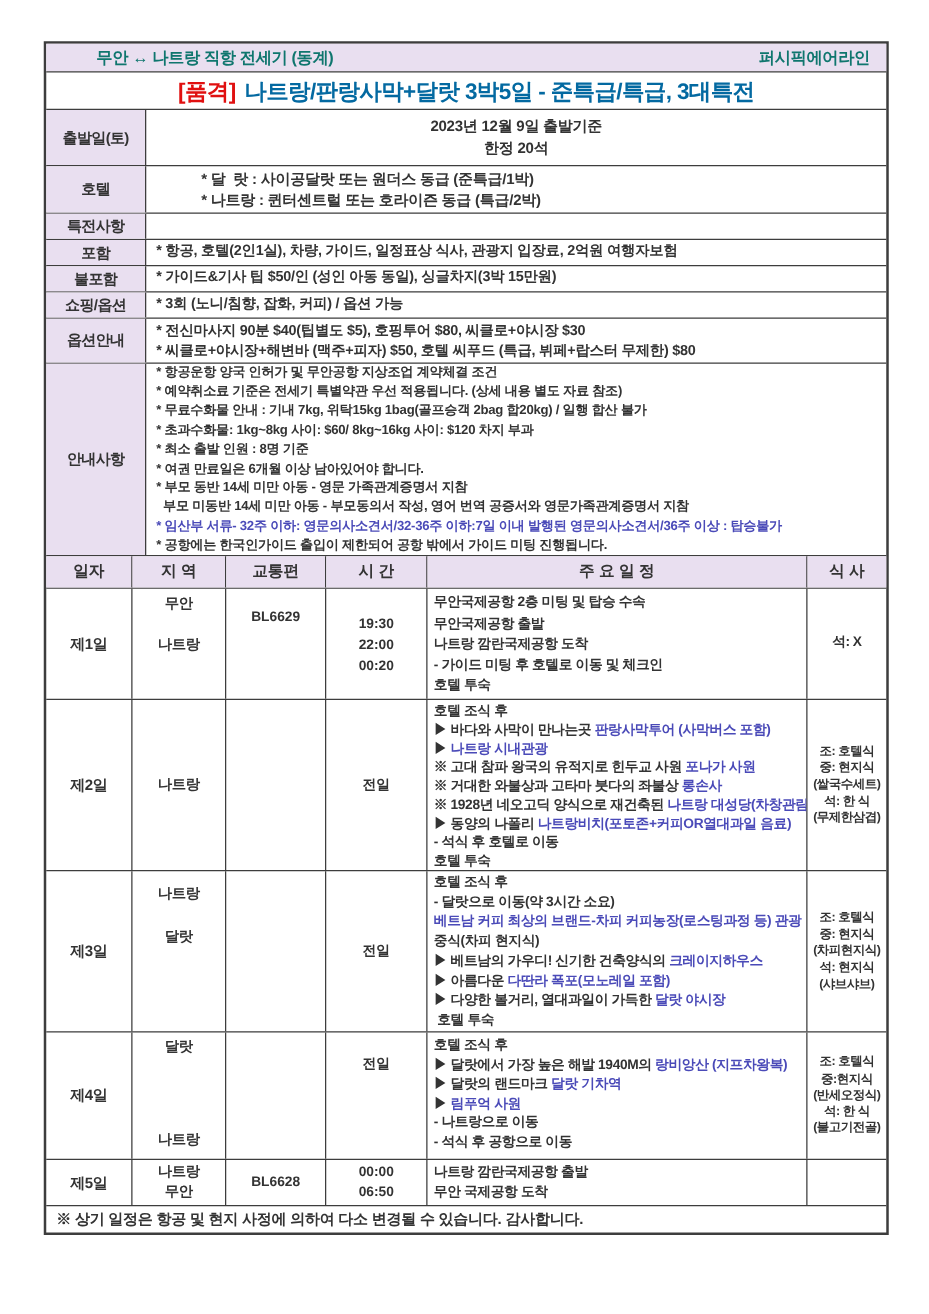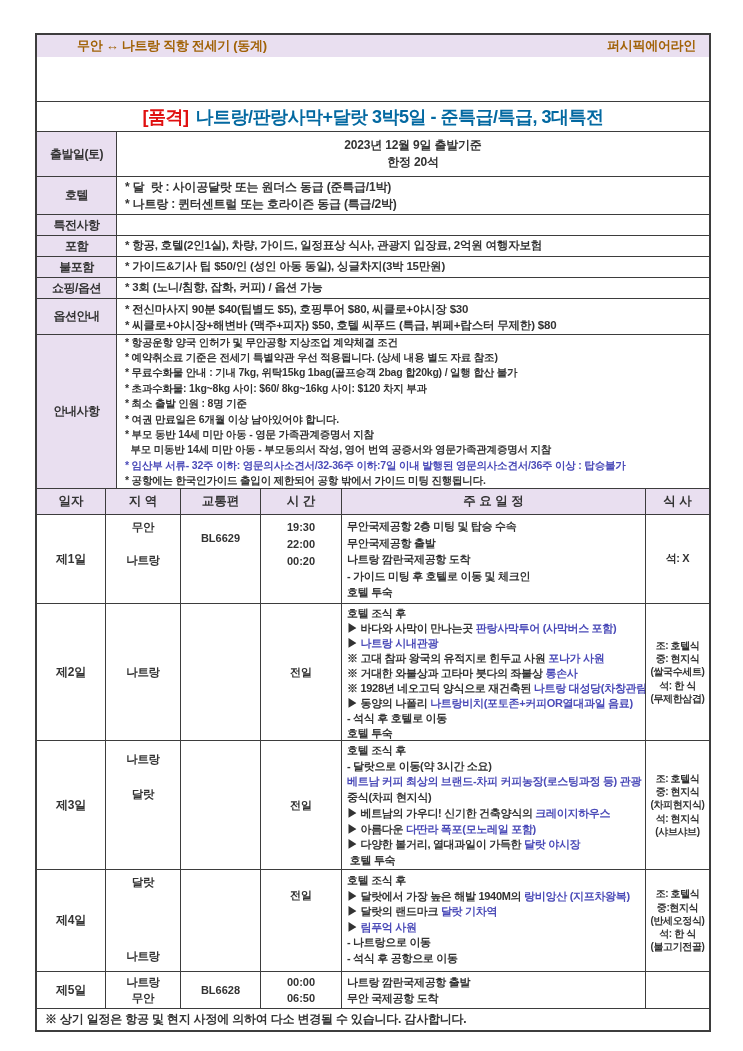--- a/index.html
+++ b/index.html
@@ -4,34 +4,34 @@
 <style>
   * { margin:0; padding:0; box-sizing:border-box; }
   html,body { background:#ffffff; }
   body {
     width:743px; height:1051px; position:relative;
     font-family:"Liberation Sans", sans-serif;
     font-weight:bold; color:#333333;
   }
   .doc { position:absolute; left:35px; top:33px; width:676px; border:2px solid #3d3d3d; background:#ffffff; }
   .row, .irow, .drow { display:flex; border-top:1px solid #3d3d3d; }
-  .route-row { border-top:none; height:22px; background:#e9dff0; align-items:center; justify-content:space-between; padding:0 13px 0 40px; font-size:13px; letter-spacing:-0.3px; color:#a16207; }
-  .title-row { height:30px; align-items:center; justify-content:center; gap:7px; font-size:18px; letter-spacing:-0.5px;margin-top:44px; }
+  .route-row { border-top:none; height:22px; background:#e9dff0; align-items:center; justify-content:space-between; padding:0 13px 0 40px; font-size:13px; letter-spacing:-0.3px; color:#0f766e; }
+  .title-row { height:30px; align-items:center; justify-content:center; gap:7px; font-size:18px; letter-spacing:-0.5px; }
   .t-red { color:#e01010; }
   .t-blue { color:#4a4ab8; }
   .title-main { color:#0369a1; }
 
   
   .ilabel { width:80px; background:#e9dff0; display:flex; align-items:center; justify-content:center; border-right:1px solid #3d3d3d; font-size:12px; letter-spacing:-0.5px; text-align:center; flex:none; }
   .icontent { flex:1; display:flex; flex-direction:column; justify-content:center; padding:1px 6px 1px 8px; font-size:11.5px; }
   .icontent.center { align-items:center; padding:1px; }
   .iline { white-space:pre; line-height:15.5px; letter-spacing:-0.2px; }
   .irow-0 { height:45px; } .irow-0 .iline { line-height:17px; font-size:12px; }
   .irow-1 { height:28px; } .irow-1 .iline { font-size:14px; }
-  .irow-2 { height:38px; } .irow-2 .iline { line-height:17px; font-size:12px; }
+  .irow-2 { height:38px;gap:36px; } .irow-2 .iline { line-height:17px; font-size:12px; }
   .irow-3, .irow-4, .irow-5, .irow-6 { height:21px; }
   .irow-3 .iline { font-size:12px; }
   .irow-7 { height:36px; } .irow-7 .iline { line-height:16px; }
   .irow-8 { height:154px; } .irow-8 .iline { line-height:15.35px; font-size:10.5px; }
 
   
   .itin-header { height:26px; }
   .hcell { background:#e9dff0; display:flex; align-items:center; justify-content:center; font-size:12.5px; border-right:1px solid #3d3d3d; white-space:pre; }
   .hcell:last-child { border-right:none; }
   .c-day { width:69px; flex:none; } .c-region { width:75px; flex:none; }
@@ -51,21 +51,21 @@
   .day-r2 .cell-region { padding-top:11px; gap:20px; }
   .day-r3 .cell-region { justify-content:space-between; padding:5px 0 7px; }
   .day-r4 .cell-region { justify-content:center; gap:1px; }
 
   .cell-flight { display:flex; flex-direction:column; align-items:center; font-size:11px; }
   .day-r0 .cell-flight { padding-top:15px; }
   .day-r4 .cell-flight { justify-content:center; }
 
   .cell-time { display:flex; flex-direction:column; align-items:center; font-size:11px; }
   .tline { line-height:17px; white-space:pre; }
-  .day-r0 .cell-time { padding-top:4px; }
+  .day-r0 .cell-time { padding-top:20px; }
   .day-r1 .cell-time, .day-r2 .cell-time, .day-r4 .cell-time { justify-content:center; }
   .day-r3 .cell-time { padding-top:17px; }
   .day-r4 .tline { line-height:16px; }
 
   .cell-sched { padding:2px 5px; font-size:11px; letter-spacing:-0.3px; overflow:hidden; }
   .sline { line-height:15.3px; white-space:pre; }
   .day-r0 .cell-sched { padding-top:3px; } .day-r0 .sline { line-height:16.6px; }
   .day-r1 .sline { line-height:15px; }
   .day-r2 .sline { line-height:15.7px; }
   .day-r3 .cell-sched { padding-top:3px; } .day-r3 .sline { line-height:15.5px; }

